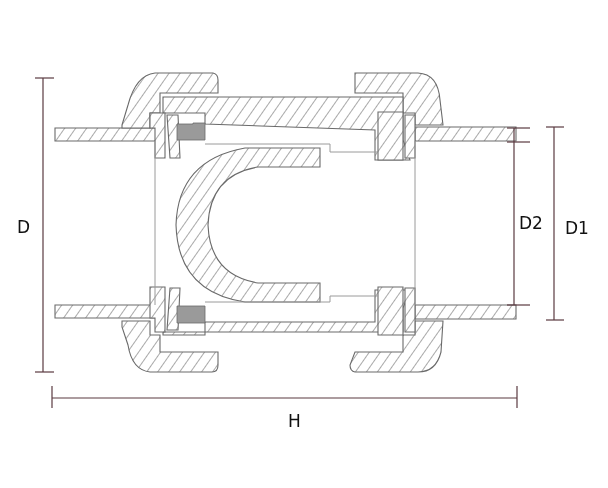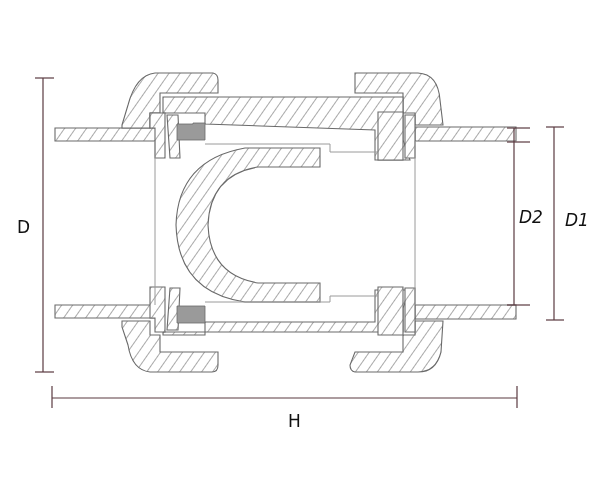--- a/index.html
+++ b/index.html
@@ -78,15 +78,15 @@
     <line x1="546" y1="127" x2="564" y2="127"></line>
     <line x1="546" y1="320" x2="564" y2="320"></line>
 
     <line x1="52" y1="398" x2="517" y2="398"></line>
     <line x1="52" y1="386" x2="52" y2="408"></line>
     <line x1="517" y1="386" x2="517" y2="408"></line>
   </g>
 </svg>
 
 <div class="lbl" style="left:17px;top:219px;">D</div>
-<div class="lbl" style="left:519px;top:209px;font-style:italic;">D2</div>
-<div class="lbl" style="left:565px;top:212px;font-style:italic;">D1</div>
+<div class="lbl" style="left:519px;top:215px;">D2</div>
+<div class="lbl" style="left:565px;top:220px;">D1</div>
 <div class="lbl" style="left:288px;top:413px;">H</div>
 
 </body></html>

